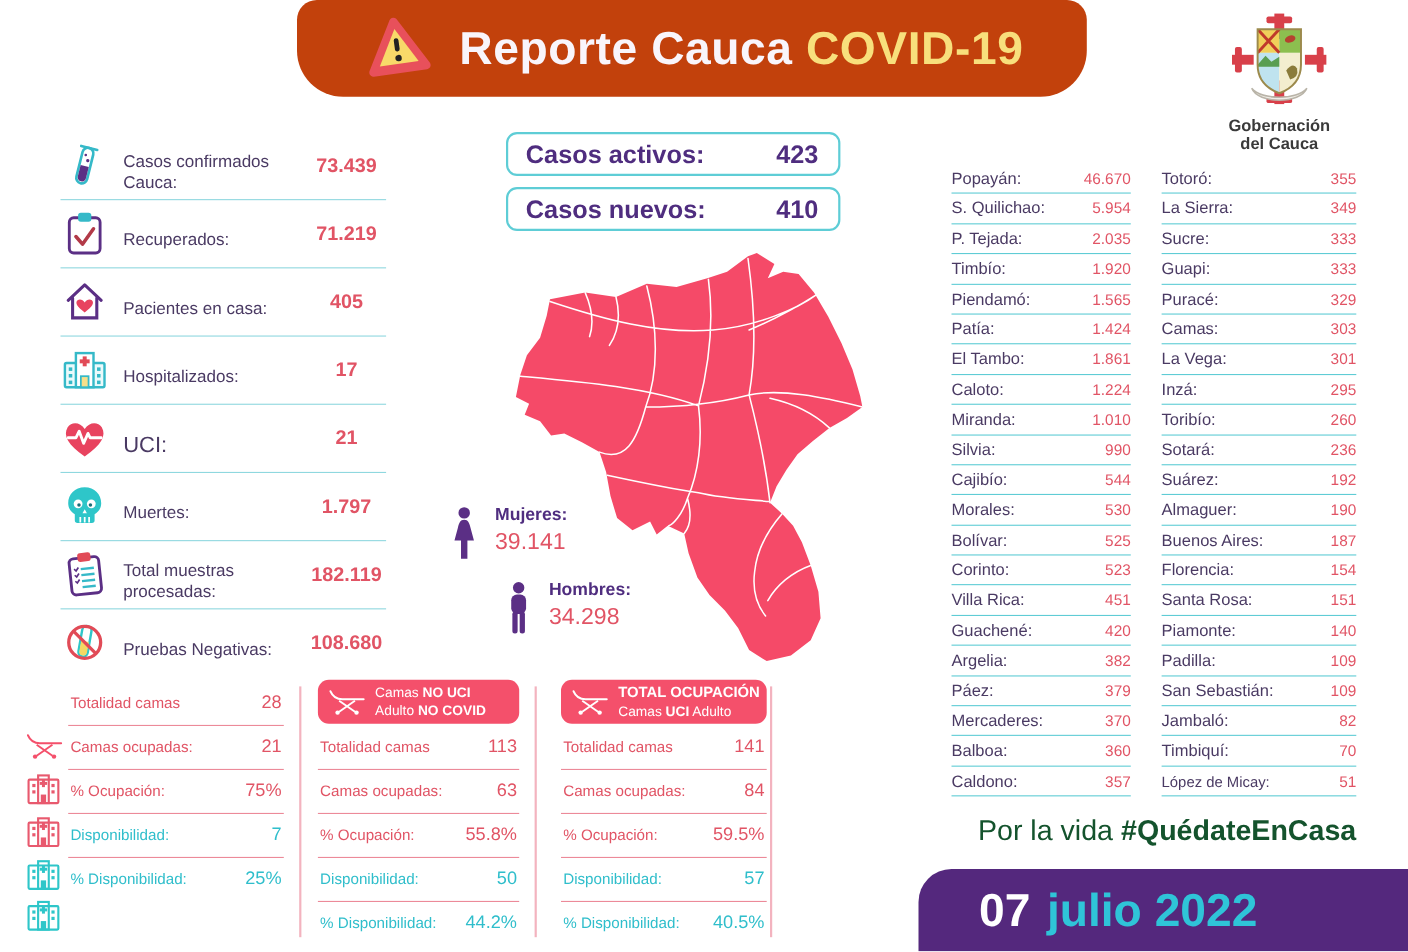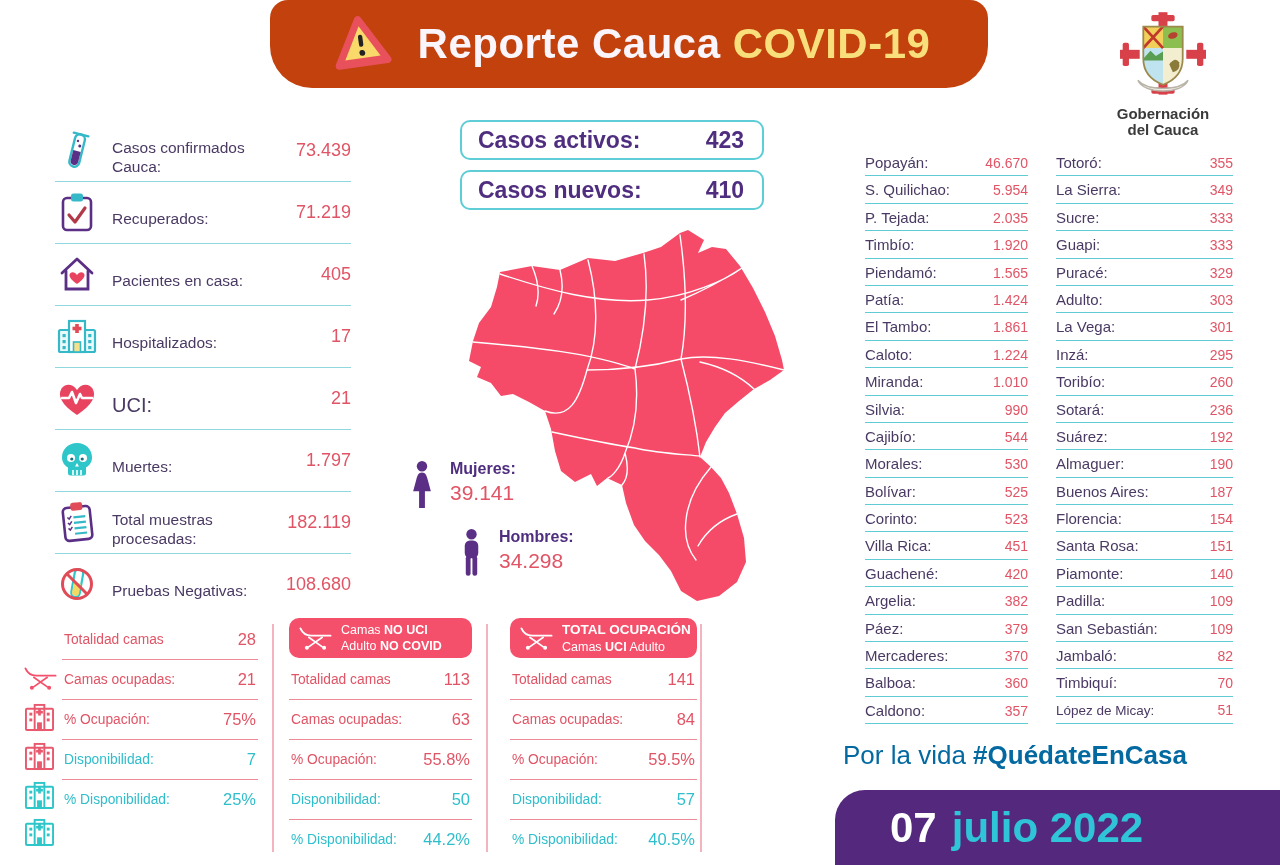--- a/index.html
+++ b/index.html
@@ -21,21 +21,21 @@
   .logo-crest { width:86px; height:90px; }
   .logo-text { font-size:15px; font-weight:bold; color:#3a3a3a; line-height:1.08; }
   
   .stats { position:absolute; left:55px; top:120px; width:296px; }
   .stat-row { display:flex; align-items:center; min-height:59px; border-bottom:1px solid #8fd8df; gap:13px; padding:1px 0; }
   .stat-row:last-child { border-bottom:none; }
   .stat-icon { width:44px; height:44px; flex:0 0 44px; }
   .stat-icon svg { width:44px; height:44px; }
   .stat-label { flex:1; font-size:15.5px; color:#4a3a63; line-height:1.25;margin-top:13px; }
   .stat-row.big .stat-label { font-size:20px; }
-  .stat-value { font-size:18px; color:#e15465; text-align:right; min-width:72px; }
+  .stat-value { font-size:18px; color:#e15465; text-align:center; min-width:72px;font-weight:bold; }
   
   .case-box {
     position:absolute; left:460px; width:304px; height:40px; box-sizing:border-box;
     border:2.5px solid #5ecdd6; border-radius:10px; background:#fff;
     display:flex; align-items:center; justify-content:space-between; padding:0 18px 0 16px;
     color:#4f2d7f; font-weight:bold; font-size:23px;
   }
   #box-active { top:120px; } #box-new { top:170px; }
   
   .map-wrap { position:absolute; left:448px; top:220px; width:374px; height:384px; }
@@ -67,21 +67,21 @@
   #card3 .hl1 { font-size:13.5px; }
   .card-rows { margin-top:2px; }
   .bed-row { display:flex; justify-content:space-between; align-items:center; height:39px;
     border-bottom:1.6px solid #ec8a99; padding:0 2px; }
   .bed-row:nth-of-type(5) { border-bottom:none; }
   .bed-label { font-size:13.8px; color:#e15465; }
   .bed-value { font-size:16.5px; color:#e15465; }
   .bed-row:nth-of-type(4) span, .bed-row:nth-of-type(5) span { color:#2fbecb; }
   .vdiv { position:absolute; top:624px; width:2px; height:228px; background:#f3b3bf; }
   
-  .footer-msg { position:absolute; left:843px; top:740px; font-size:26px; color:#0369a1; white-space:nowrap; }
+  .footer-msg { position:absolute; left:889px; top:740px; font-size:26px; color:#14532d; white-space:nowrap; }
   .footer-msg b { font-weight:bold; }
   .date-banner { position:absolute; left:835px; top:790px; width:445px; height:75px;
     background:#54287d; border-radius:30px 0 0 0; display:flex; align-items:center;
     padding-left:55px; box-sizing:border-box; gap:15px; }
   .date-day { color:#ffffff; font-size:42px; font-weight:bold; }
   .date-rest { color:#2fc4d8; font-size:42px; font-weight:bold; }
 </style>
 </head>
 <body>
 
@@ -419,21 +419,21 @@
         <span class="muni-name">Guapi:</span>
         <span class="muni-value">333</span>
       </div>
 
       <div class="muni-row">
         <span class="muni-name">Puracé:</span>
         <span class="muni-value">329</span>
       </div>
 
       <div class="muni-row">
-        <span class="muni-name">Adulto:</span>
+        <span class="muni-name">Camas:</span>
         <span class="muni-value">303</span>
       </div>
 
       <div class="muni-row">
         <span class="muni-name">La Vega:</span>
         <span class="muni-value">301</span>
       </div>
 
       <div class="muni-row">
         <span class="muni-name">Inzá:</span>

